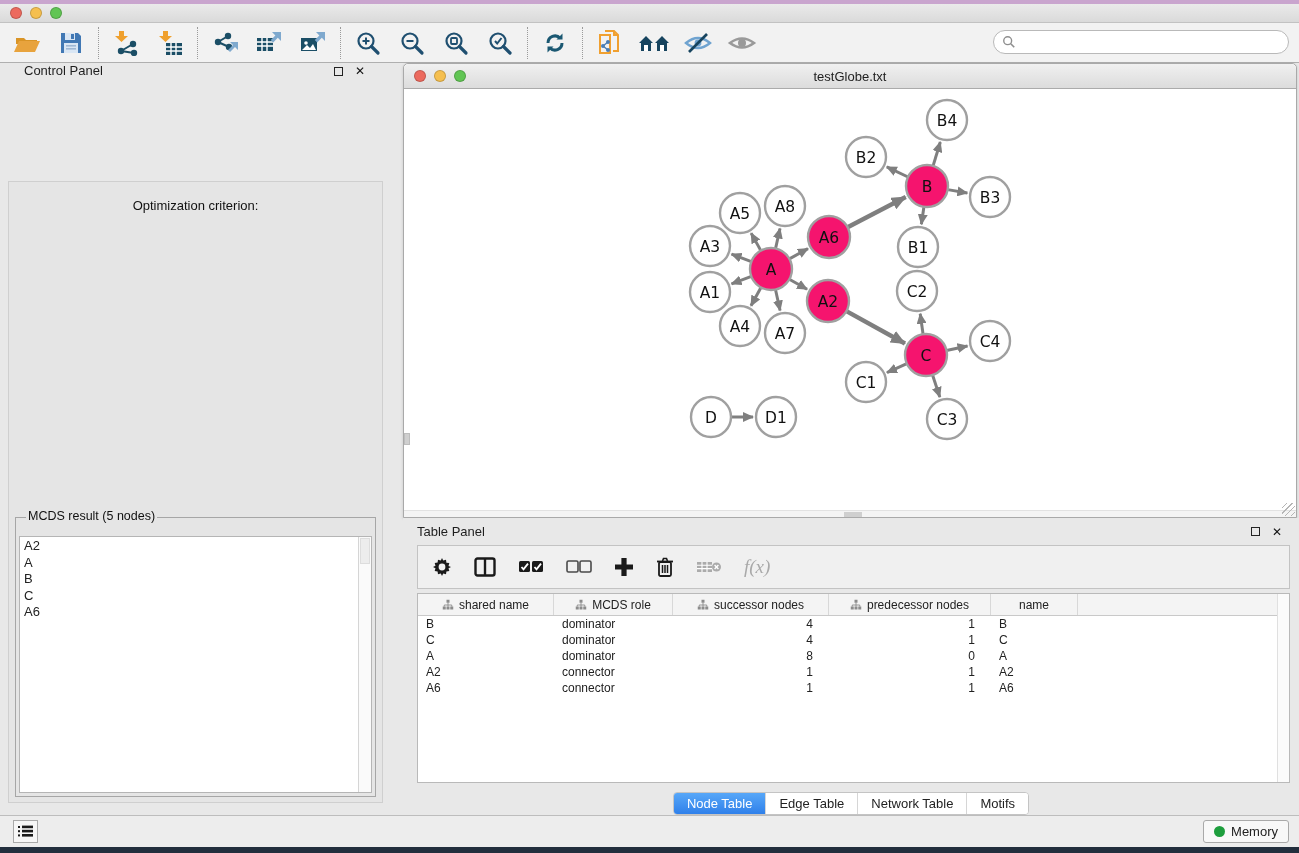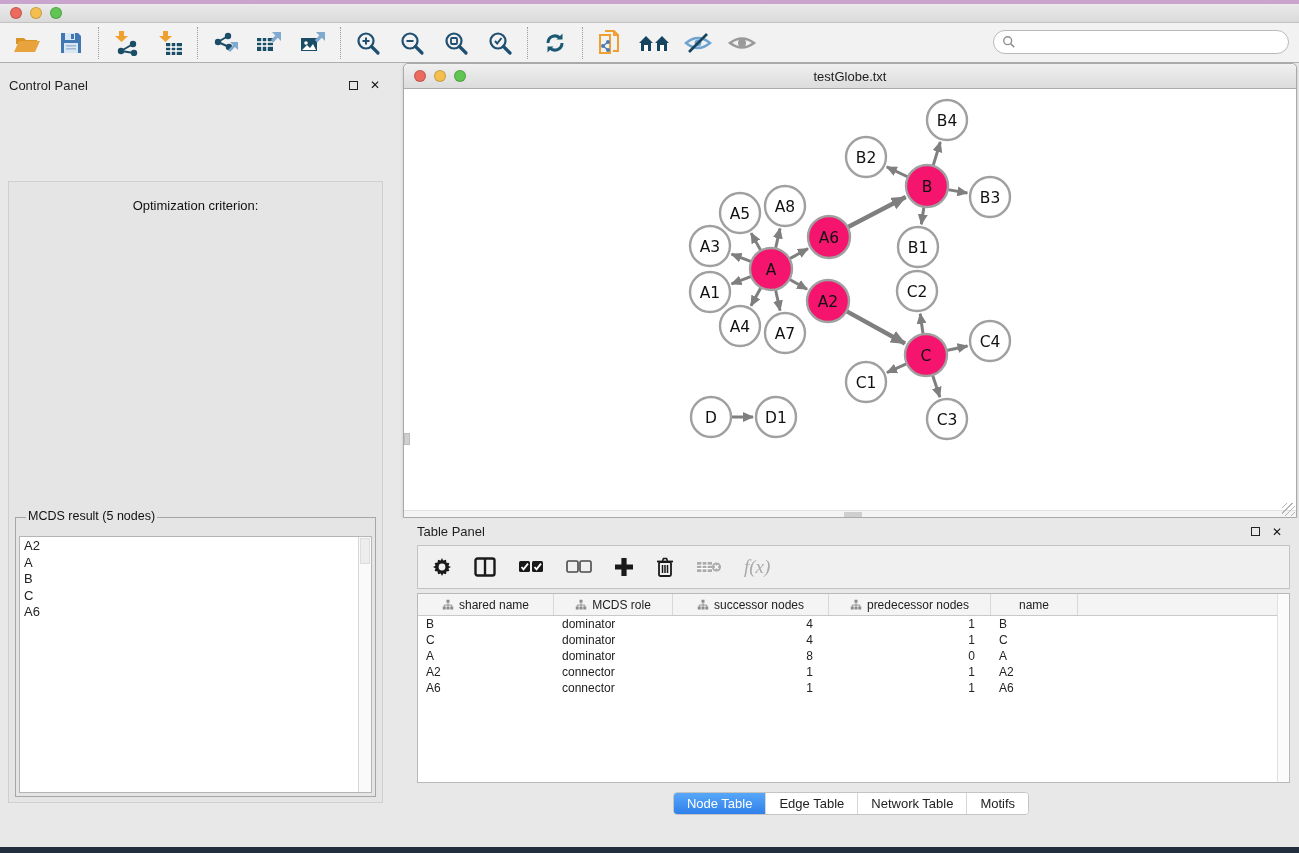--- a/index.html
+++ b/index.html
@@ -23,21 +23,21 @@
   .tb-group { display:flex; align-items:center; gap:10px; padding:0 10px; }
   .tb-sep { width:1px; height:32px; border-left:1px dotted #9A9A9A; }
   .tb-btn { width:34px; height:32px; display:flex; align-items:center; justify-content:center; }
   .tb-btn svg { display:block; }
   .searchbox { position:absolute; right:10px; top:7px; width:296px; height:24px;
     background:#fff; border:1px solid #B9B9B9; border-radius:12px; display:flex; align-items:center; padding-left:8px; }
   .searchbox input { border:none; outline:none; flex:1; font-size:12px; background:transparent; }
 
   
   .control-panel { position:absolute; top:63px; left:0; width:392px; height:752px; background:#E8E8E8; }
-  .cp-header { height:30px; display:flex; align-items:flex-end; padding:0 9px; }
+  .cp-header { height:30px; display:flex; align-items:flex-start; padding:0 24px; }
   .cp-title { font-size:13px; color:#1E1E1E; }
   .cp-header .spacer{flex:1;}
   .mini-ic { width:16px; height:16px; display:flex; align-items:center; justify-content:center; color:#111; margin-left:6px; font-size:12px; }
   .float-sq { width:9px; height:9px; border:1.5px solid #222; }
   .tabs-row { display:flex; justify-content:center; }
   .seg { display:flex; border:1px solid #C4C4C4; border-radius:4px; overflow:hidden; background:#fff; }
   .seg .tab { padding:3px 14px; font-size:13px; background:#fff; border-right:1px solid #D6D6D6; cursor:default; }
   .seg .tab:last-child{border-right:none;}
   .seg .tab.sel { background:linear-gradient(#57A7F8,#2F80EA); color:#fff; }
   .cp-body { position:absolute; top:118px; left:8px; right:9px; bottom:12px;
@@ -543,15 +543,32 @@
     <div class="tp-tabs">
       <div class="seg">
         <div class="tab sel">Node Table</div>
         <div class="tab">Edge Table</div>
         <div class="tab">Network Table</div>
         <div class="tab">Motifs</div>
       </div>
     </div>
   </div>
 
+  <div class="statusbar">
+    <div class="list-btn">
+      <svg width="15" height="13" viewBox="0 0 15 13">
+        <rect x="0" y="1" width="2" height="2" fill="#1A1A1A"></rect>
+          <rect x="4" y="0.6" width="11" height="2.6" fill="#1A1A1A"></rect>
+        <rect x="0" y="5.2" width="2" height="2" fill="#1A1A1A"></rect>
+          <rect x="4" y="4.8" width="11" height="2.6" fill="#1A1A1A"></rect>
+        <rect x="0" y="9.4" width="2" height="2" fill="#1A1A1A"></rect>
+          <rect x="4" y="9" width="11" height="2.6" fill="#1A1A1A"></rect>
+      </svg>
+    </div>
+    <span class="spacer"></span>
+    <div class="memory-btn">
+      <span class="mem-dot"></span>
+      <span>Memory</span>
+    </div>
+  </div>
 
   <div class="desktop-bottom"></div>
 </div>
 
 </body></html>

